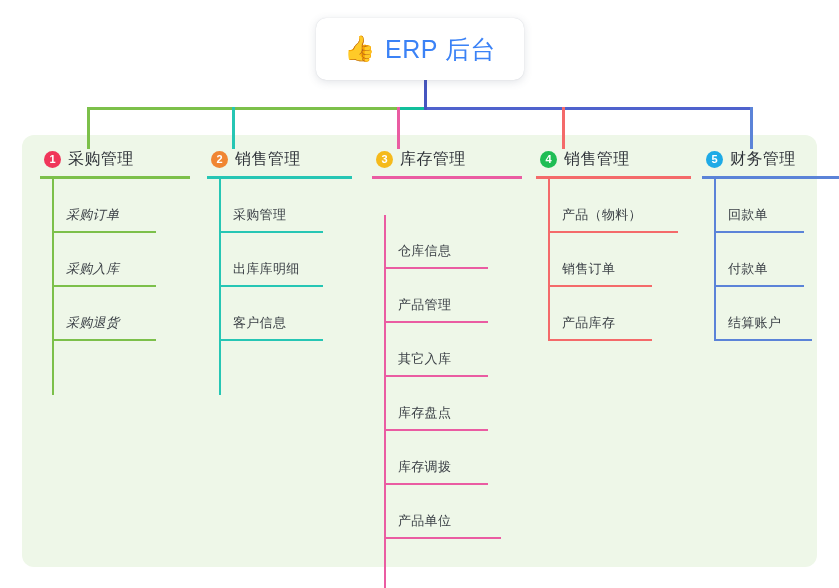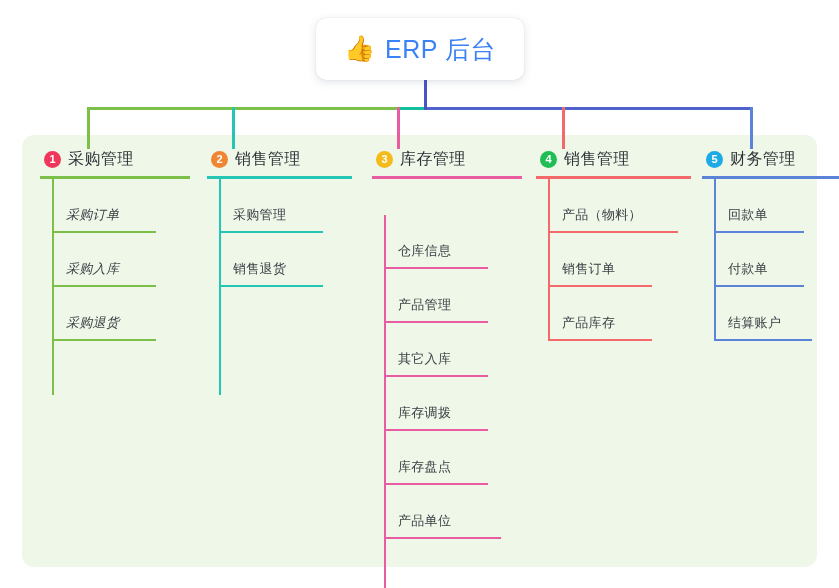--- a/index.html
+++ b/index.html
@@ -135,21 +135,25 @@
           <span class="col-title">销售管理</span>
         </div>
         <div class="col-rule" style="background: rgb(38, 198, 180); width: 145px;"></div>
         <div class="items" style="height: 216px;">
           <div class="stem" style="left: 12px; height: 216px; background: rgb(38, 198, 180);"></div>
           <div class="item">
             <span class="item-label">采购管理</span>
             <div class="item-rule" style="width: 104px; left: 12px; background: rgb(38, 198, 180);"></div>
           </div>
           <div class="item">
-            <span class="item-label">销售退货</span>
+            <span class="item-label">出库库明细</span>
+            <div class="item-rule" style="width: 104px; left: 12px; background: rgb(38, 198, 180);"></div>
+          </div>
+          <div class="item">
+            <span class="item-label">客户信息</span>
             <div class="item-rule" style="width: 104px; left: 12px; background: rgb(38, 198, 180);"></div>
           </div>
         </div>
       </div>
       <div class="drop" style="left: 397px; height: 42px; background: rgb(234, 92, 162);"></div>
       <div class="col" style="left: 372px; width: 150px;">
         <div class="col-head">
           <span class="badge" style="background: rgb(245, 186, 27);">3</span>
           <span class="col-title">库存管理</span>
         </div>
@@ -162,25 +166,25 @@
           </div>
           <div class="item">
             <span class="item-label">产品管理</span>
             <div class="item-rule" style="width: 104px; left: 12px; background: rgb(234, 92, 162);"></div>
           </div>
           <div class="item">
             <span class="item-label">其它入库</span>
             <div class="item-rule" style="width: 104px; left: 12px; background: rgb(234, 92, 162);"></div>
           </div>
           <div class="item">
+            <span class="item-label">库存盘点</span>
+            <div class="item-rule" style="width: 104px; left: 12px; background: rgb(234, 92, 162);"></div>
+          </div>
+          <div class="item">
             <span class="item-label">库存调拨</span>
-            <div class="item-rule" style="width: 104px; left: 12px; background: rgb(234, 92, 162);"></div>
-          </div>
-          <div class="item">
-            <span class="item-label">库存盘点</span>
             <div class="item-rule" style="width: 104px; left: 12px; background: rgb(234, 92, 162);"></div>
           </div>
           <div class="item">
             <span class="item-label">产品单位</span>
             <div class="item-rule" style="width: 117px; left: 12px; background: rgb(234, 92, 162);"></div>
           </div>
         </div>
       </div>
       <div class="drop" style="left: 562px; height: 42px; background: rgb(244, 106, 106);"></div>
       <div class="col" style="left: 536px; width: 155px;">

